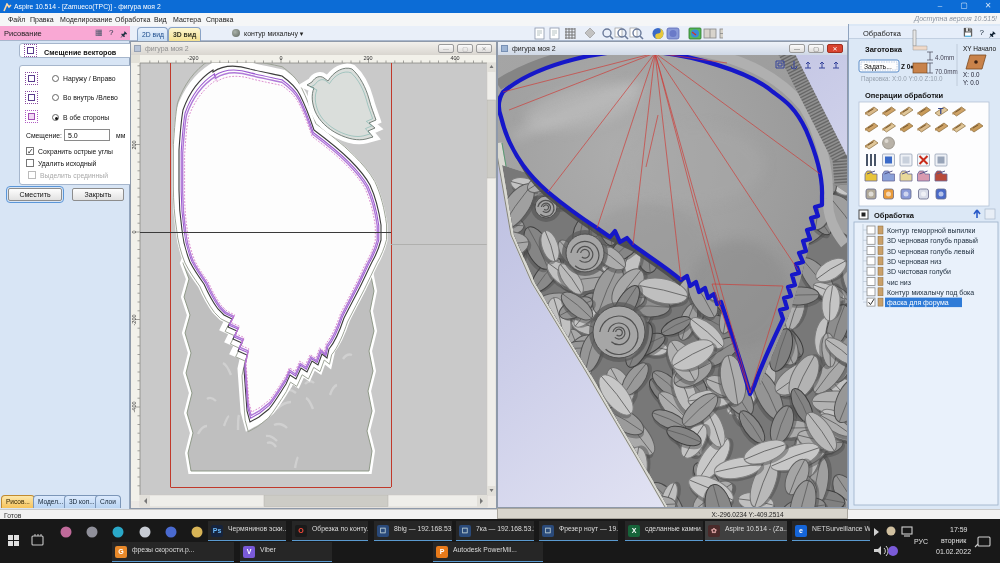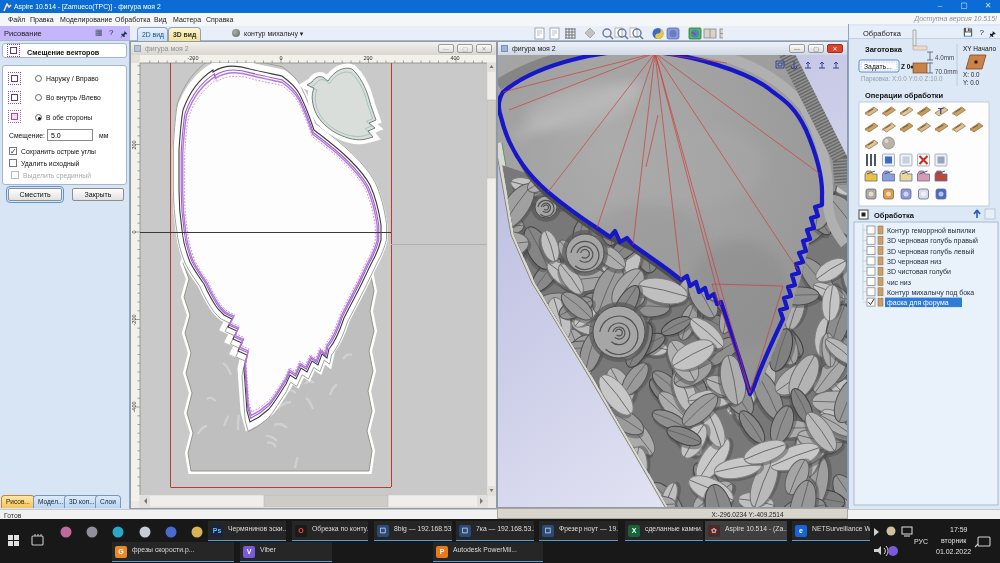--- a/index.html
+++ b/index.html
@@ -9,24 +9,24 @@
 #title{left:0;top:0;width:1000px;height:13px;background:#0c6cd6;color:#fff;font-size:6.8px}
 #title .txt{position:absolute;left:14px;top:2.5px}
 #title .wb{position:absolute;top:0;width:24px;height:13px;color:#cfe3f8;font-size:8px;text-align:center;line-height:12px}
 
 #menu{left:0;top:13px;width:1000px;height:13px;background:#f5f6f7;color:#1a1a1a;font-size:7px}
 #menu span{position:absolute;top:2.5px}
 #avail{position:absolute;right:4px;top:2px;color:#7d8794;font-style:italic;font-size:7px}
 
 #strip{left:0;top:26px;width:848px;height:15px;background:#e9eff9;border-bottom:1px solid #a8b6cc}
 .tab{position:absolute;top:1px;height:14px;font-size:6.8px;white-space:nowrap;border:1px solid #8aa3c6;border-bottom:none;border-radius:4px 4px 0 0;padding:2.5px 6px 0 6px}
-#panhdr{position:absolute;left:0;top:0;width:130px;height:14px;font-size:7.5px;color:#222;background:#c4b5fd}
+#panhdr{position:absolute;left:0;top:0;width:130px;height:14px;font-size:7.5px;color:#222;background:#f9a8d4}
 
 #lpanel{left:0;top:41px;width:130px;height:468px;background:#d8e5f5;border-right:1px solid #93a5bd}
-.wbox{position:absolute;left:2px;width:125px;background:#fff;border:1px solid #a6b6cc;border-radius:3px}
+.wbox{position:absolute;left:19px;width:125px;background:#fff;border:1px solid #a6b6cc;border-radius:3px}
 .off-ico{position:absolute;width:13px;height:13px;border:1.5px dotted #8b4a9e;background:#fff}
 .off-ico i{position:absolute;left:2px;top:2px;right:2px;bottom:2px;border:1.5px solid #5b3a8e;display:block}
 .rad{position:absolute;width:7px;height:7px;border:1px solid #666;border-radius:50%;background:#fff}
 .rad.on:after{content:"";position:absolute;left:1.5px;top:1.5px;width:3px;height:3px;border-radius:50%;background:#111}
 .chk{position:absolute;width:8px;height:8px;border:1px solid #777;background:#fff;font-size:8px;line-height:7px;color:#222}
 .lbl{position:absolute;font-size:6.8px;color:#111;white-space:nowrap}
 .btn{position:absolute;height:13px;background:linear-gradient(#fdfdfd,#e2e2e2);border:1px solid #8d8d8d;border-radius:2px;font-size:7px;text-align:center;line-height:11px;color:#111}
 
 .btab{position:absolute;height:13px;font-size:6.5px;border:1px solid #7c96b8;border-bottom:none;border-radius:4px 4px 0 0;padding:2px 4px 0 4px;background:linear-gradient(#dceafd,#b9d4f2);color:#123}
 

